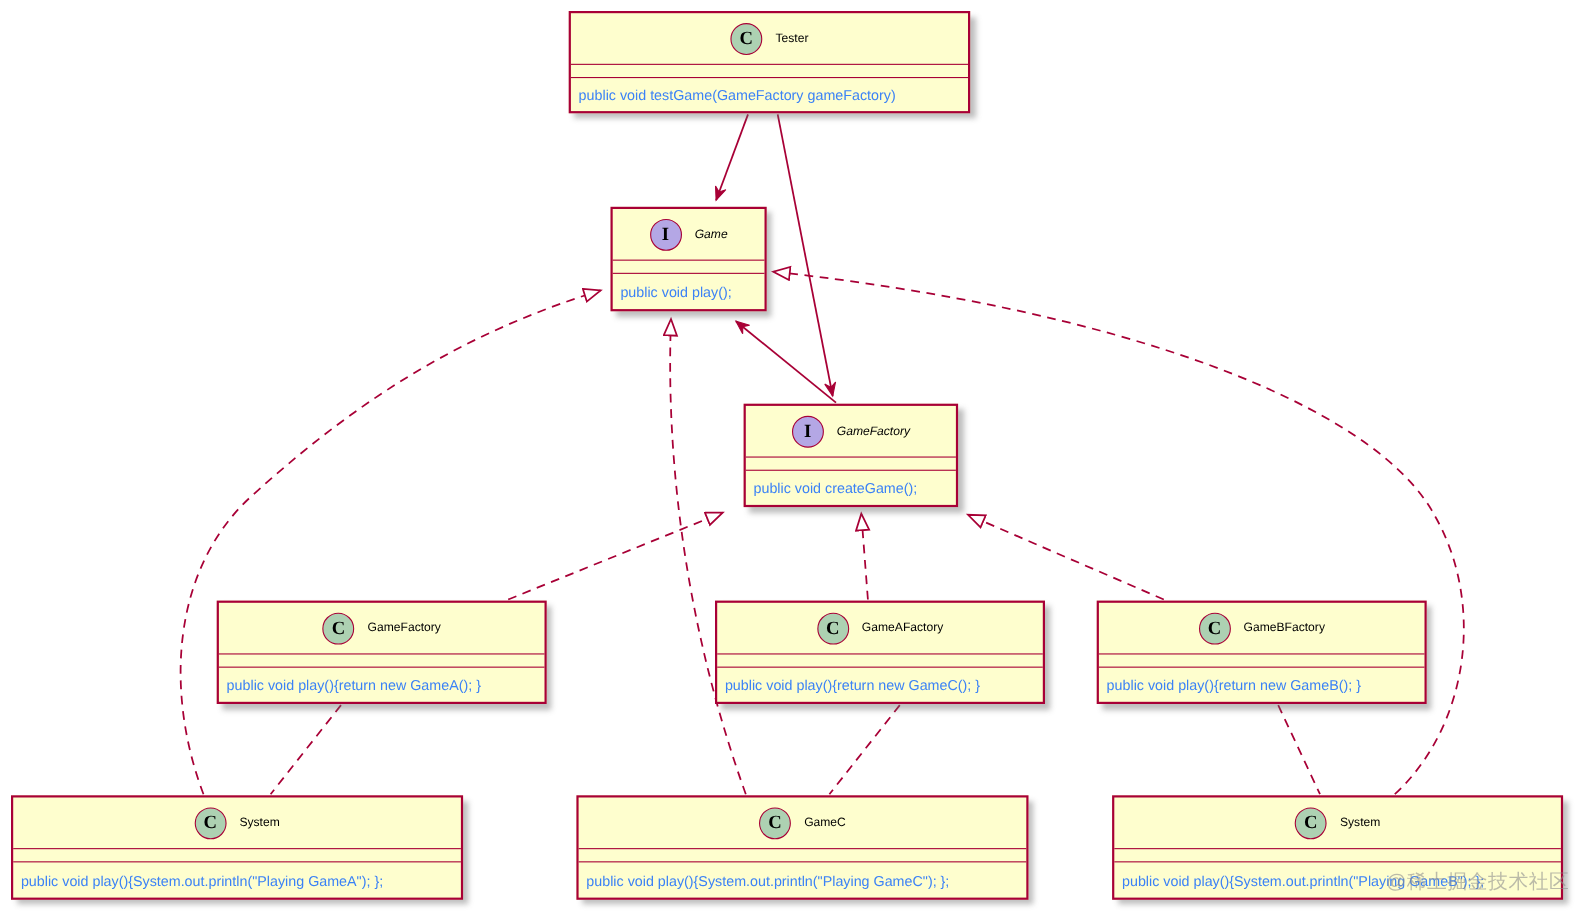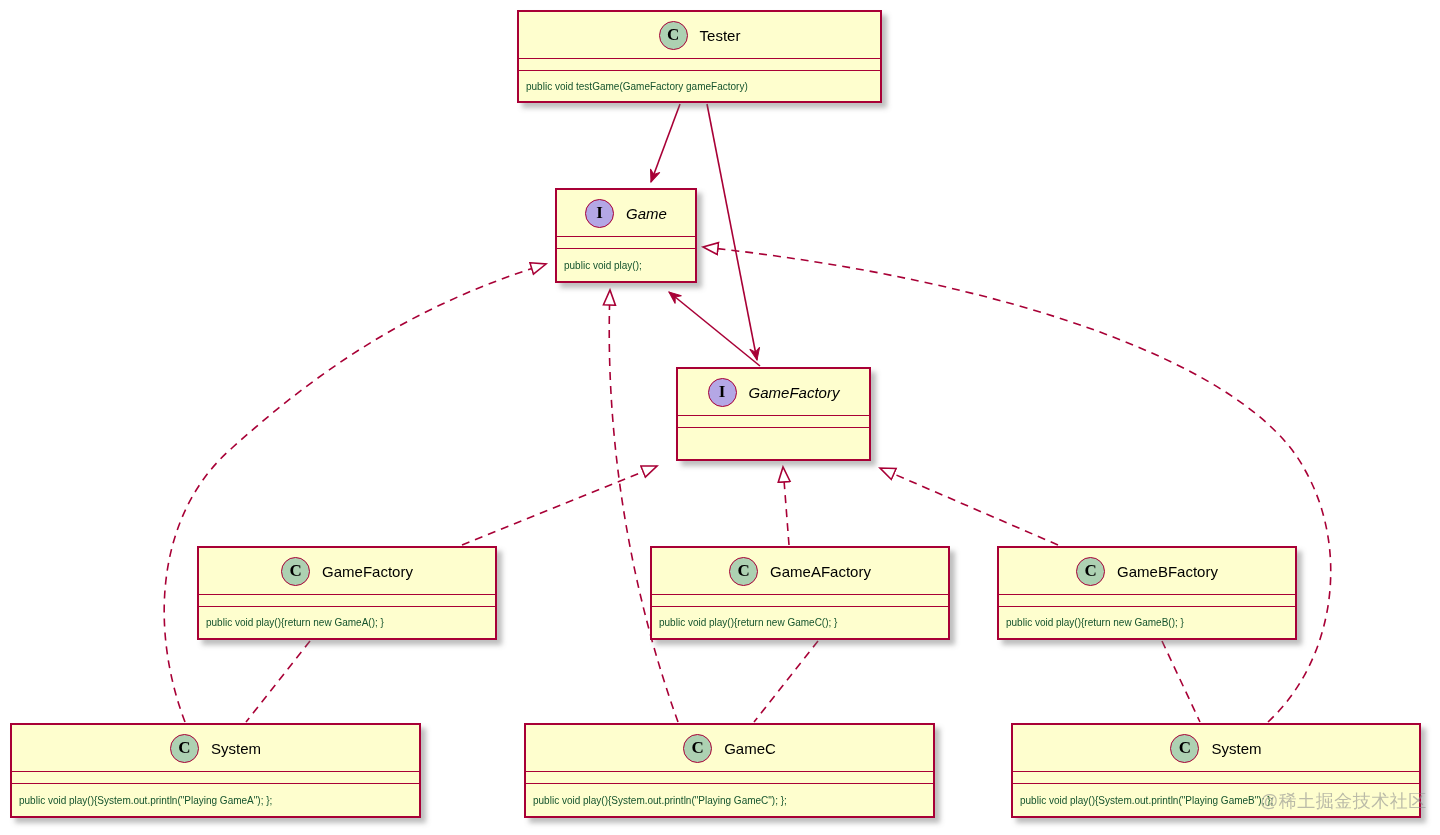--- a/index.html
+++ b/index.html
@@ -32,32 +32,32 @@
     width:27px;height:27px;border-radius:50%;
     border:1.5px solid #A80036;
     display:flex;align-items:center;justify-content:center;
     font-family:"Liberation Serif", serif;
     font-weight:bold;font-size:17px;color:#000;
     flex:0 0 auto;
   }
   .uml-badge.kind-class{background:#ADD1B2;}
   .uml-badge.kind-interface{background:#B4A7E5;}
   .uml-name{
-    font-size:15px;color:#000;white-space:nowrap;
+    font-size:11px;color:#000;white-space:nowrap;
   }
   .uml-box.kind-interface .uml-name{font-style:italic;text-align:center;}
   .uml-empty{
     flex:0 0 11px;
     border-bottom:1.5px solid #A80036;
   }
   .uml-method{
     flex:1 1 auto;
     display:flex;align-items:center;
     padding:0 7px;
-    font-size:10px;color:#14532d;white-space:nowrap;
+    font-size:13px;color:#3b82f6;white-space:nowrap;
   }
   #watermark{
     position:absolute;left:1260px;top:789px;width:170px;height:24px;
     font-size:18px;line-height:24px;
     color:#8f8f8f;opacity:0.6;
     letter-spacing:0.5px;
     white-space:nowrap;
     pointer-events:none;
   }
   .edge{fill:none;stroke-width:1.6px;}
@@ -109,20 +109,21 @@
     </div>
     <div class="uml-empty"></div>
     <div class="uml-method">public void play();</div>
   </div>
       <div class="uml-box kind-interface" style="left: 676px; top: 367px; width: 195px; height: 94px;">
     <div class="uml-title">
       <span class="uml-badge kind-interface">I</span>
       <span class="uml-name">GameFactory</span>
     </div>
     <div class="uml-empty"></div>
+    <div class="uml-method">public void createGame();</div>
   </div>
       <div class="uml-box kind-class" style="left: 197px; top: 546px; width: 300px; height: 94px;">
     <div class="uml-title">
       <span class="uml-badge kind-class">C</span>
       <span class="uml-name">GameFactory</span>
     </div>
     <div class="uml-empty"></div>
     <div class="uml-method">public void play(){return new GameA(); }</div>
   </div>
       <div class="uml-box kind-class" style="left: 650px; top: 546px; width: 300px; height: 94px;">

